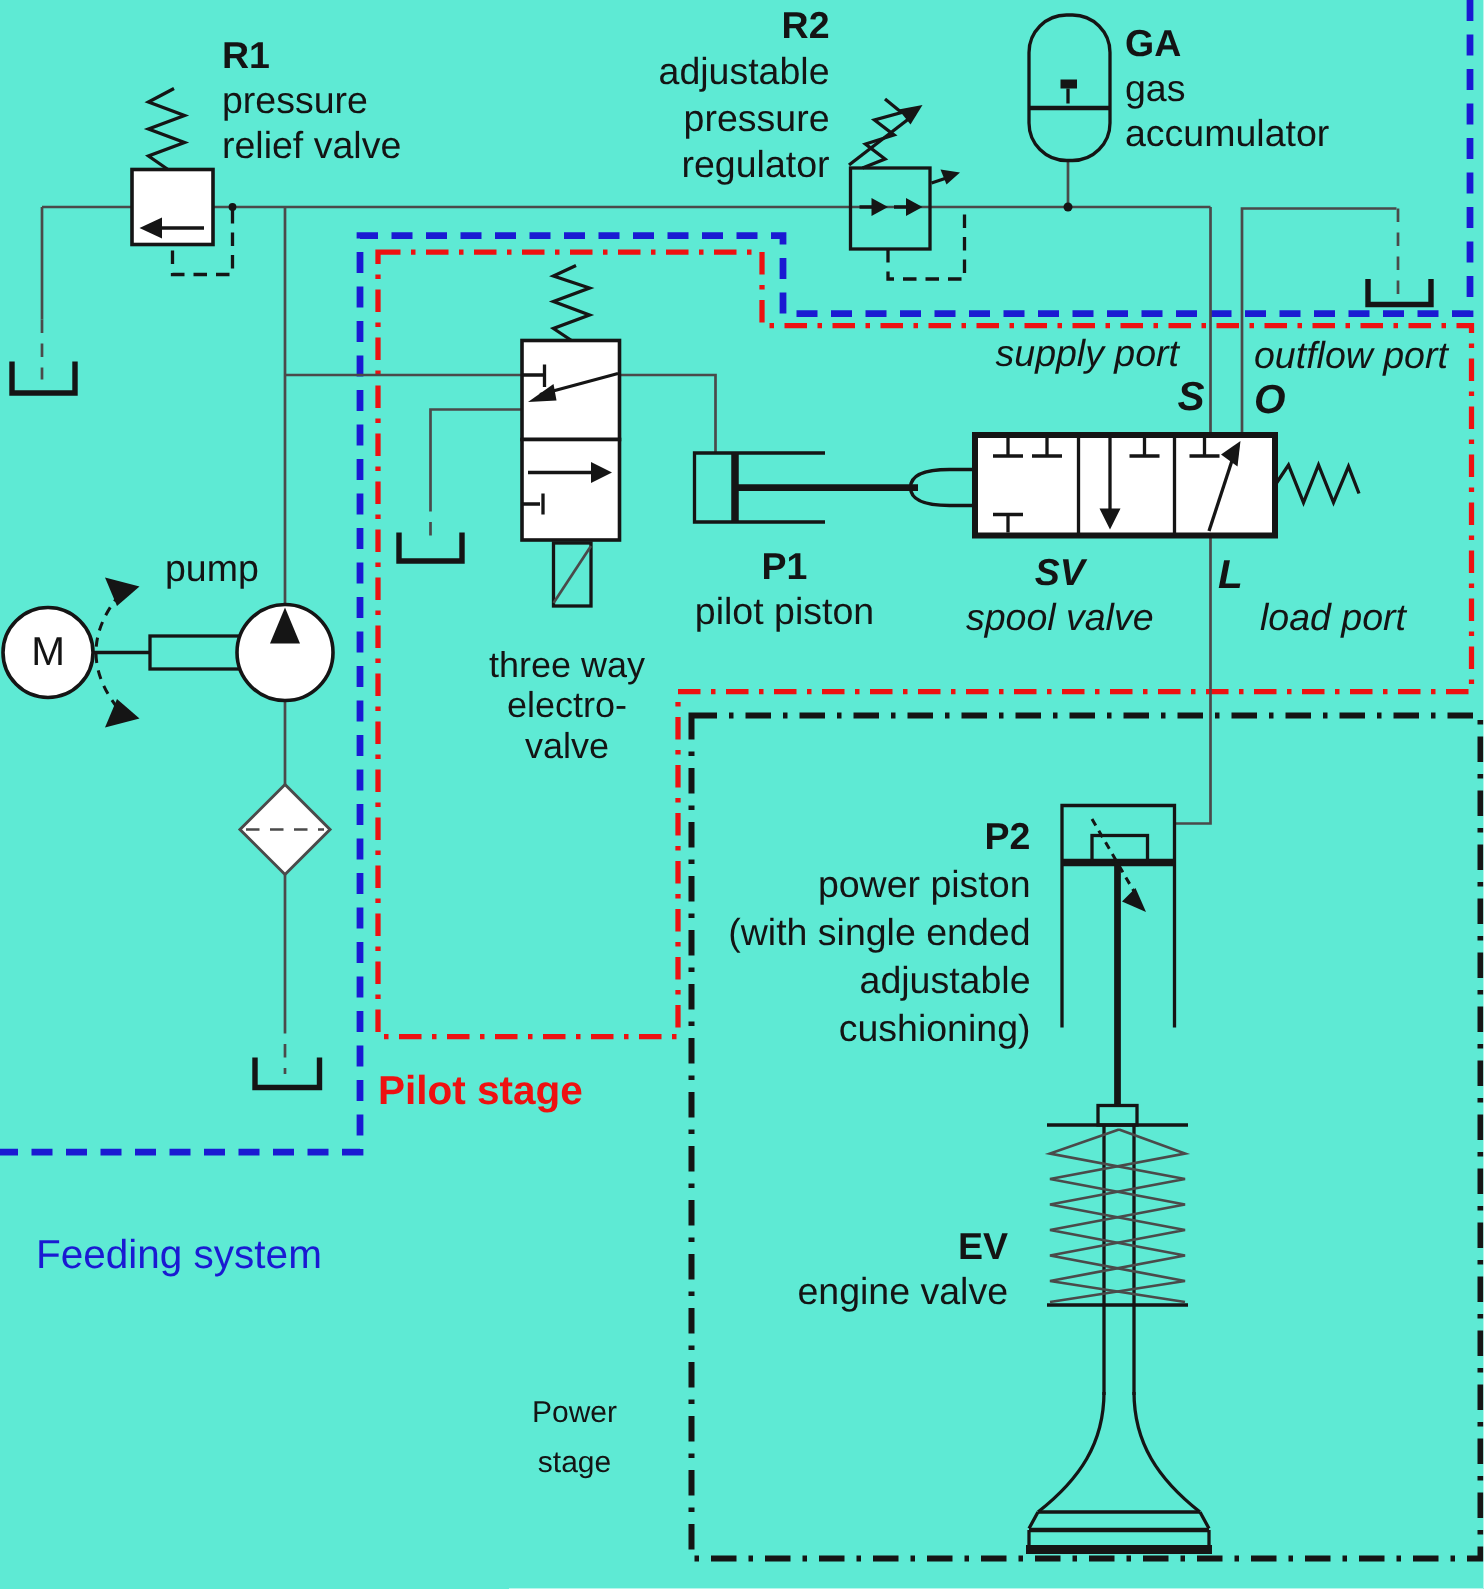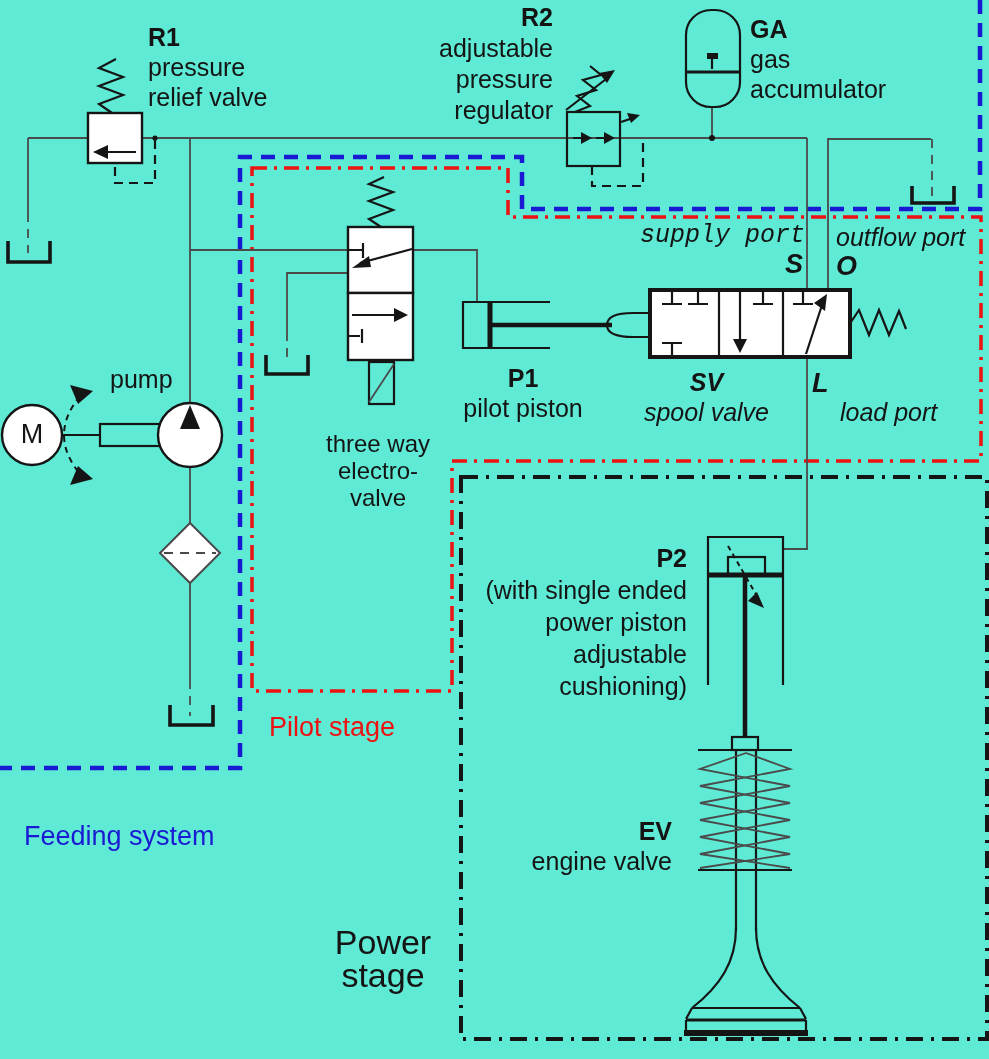--- a/index.html
+++ b/index.html
@@ -7,21 +7,21 @@
          font-family:"Liberation Sans","DejaVu Sans",sans-serif;color:var(--text,#141414);}
   #stage svg{position:absolute;left:0;top:0;}
   .lbl{position:absolute;white-space:nowrap;font-size:25px;line-height:30px;z-index:5;}
   .lbl .b{font-weight:bold;}
   .ra{text-align:right;}
   .ca{text-align:center;}
   .it{font-style:italic;}
   .bi{font-weight:bold;font-style:italic;font-size:27px;}
   .blue{color:var(--blue,#1a1ad2);font-size:27px;}
   .red{color:var(--red,#ee1111);font-size:27px;}
-  .pw{font-size:34px;line-height:33px;}
+  .pw{font-size:20px;line-height:33px;}
   
   .l1{stroke:var(--line,#4a4a4a);stroke-width:1.8;fill:none;}
   .l2{stroke:var(--dark,#151515);stroke-width:2.2;fill:none;}
   .l3{stroke:var(--dark,#151515);stroke-width:3;fill:none;}
   .tank{stroke:var(--dark,#151515);stroke-width:3.6;fill:none;}
   .d1{stroke:var(--line,#4a4a4a);stroke-width:1.8;fill:none;stroke-dasharray:9 7;}
   .pd{stroke:var(--dark,#151515);stroke-width:2.2;fill:none;stroke-dasharray:9 6;}
   .rot{stroke:var(--dark,#151515);stroke-width:2;fill:none;stroke-dasharray:6 5;}
   .adj{stroke:var(--dark,#151515);stroke-width:2;fill:none;stroke-dasharray:5 4;}
   .fil{fill:var(--dark,#151515);stroke:none;}
@@ -217,41 +217,41 @@
 <div class="lbl ca" style="left:443px;top:363px;width:160px;">
   <div class="b">P1</div>
   <div>pilot piston</div>
 </div>
 
 <div class="lbl ca" style="left:624px;top:367px;width:165px;font-style:italic;">
   <div class="b">SV</div>
   <div>spool valve</div>
 </div>
 
-<div class="lbl it" style="right:184px;top:221px;font-family:Liberation Mono, monospace;">supply port</div>
+<div class="lbl it" style="right:203px;top:221px;">supply port</div>
 <div class="lbl bi" style="left:785px;top:249px;">S</div>
 <div class="lbl it" style="left:836px;top:222px;text-align:right;">outflow port</div>
 <div class="lbl bi" style="left:836px;top:251px;">O</div>
 <div class="lbl bi" style="left:812px;top:368px;">L</div>
 <div class="lbl it" style="left:840px;top:397px;">load port</div>
 
 <div class="lbl ra" style="right:302px;top:542px;line-height:32px;text-align:right;">
   <div class="b">P2</div>
+  <div>power piston</div>
   <div>(with single ended</div>
-  <div>power piston</div>
   <div>adjustable</div>
   <div>cushioning)</div>
 </div>
 
 <div class="lbl ra" style="right:317px;top:816px;">
   <div class="b">EV</div>
   <div>engine valve</div>
 </div>
 
-<div class="lbl red" style="left:269px;top:712px;">Pilot stage</div>
+<div class="lbl red" style="left:252px;top:712px;font-weight:bold;">Pilot stage</div>
 
 <div class="lbl blue" style="left:24px;top:788px;margin-top:33px;">Feeding system</div>
 
 <div class="lbl ca pw" style="left:313px;top:926px;width:140px;">
   <div>Power</div>
   <div>stage</div>
 </div>
 
 </div>
 

